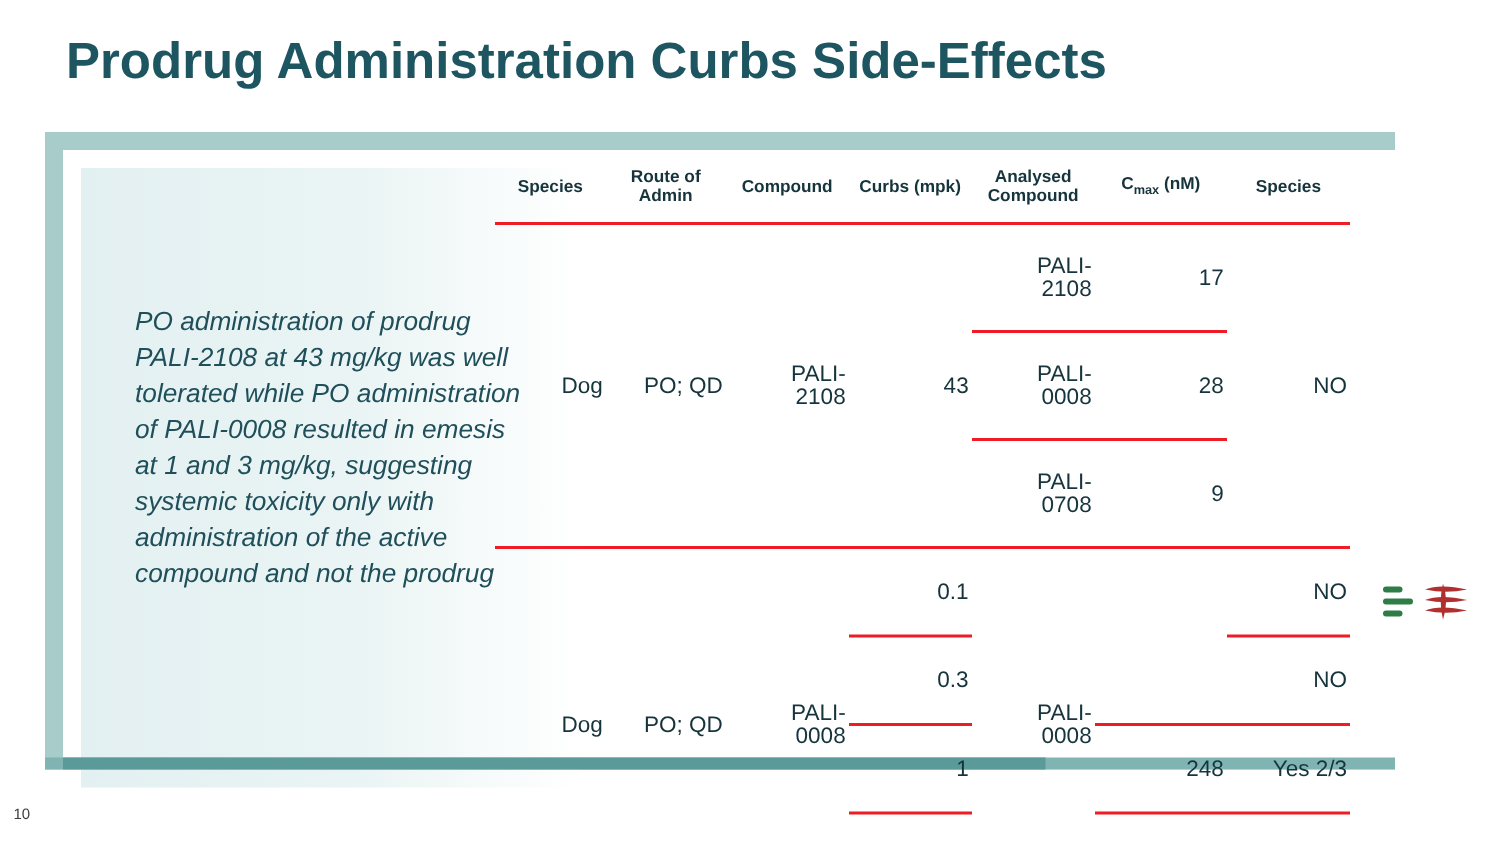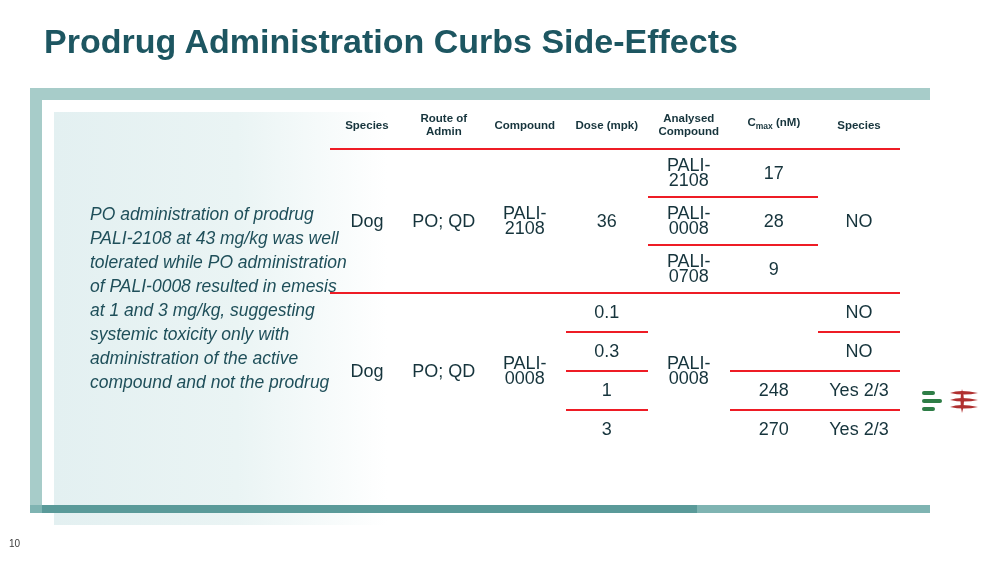--- a/index.html
+++ b/index.html
@@ -106,25 +106,25 @@
   table.data th {
     font-size: 11.5px;
     font-weight: bold;
     color: #16343c;
     text-align: center;
     vertical-align: middle;
     padding: 4px 2px 10px 2px;
     line-height: 13px;
   }
   table.data td {
-    font-size: 18px;
+    font-size: 15px;
     color: #16343c;
-    text-align: center;
+    text-align: right;
     vertical-align: middle;
-    padding: 8px 2px;
+    padding: 20px 2px;
   }
   .col-species  { width: 72px; }
   .col-route    { width: 78px; }
   .col-compound { width: 80px; }
   .col-dose     { width: 80px; }
   .col-analysed { width: 80px; }
   .col-cmax     { width: 86px; }
   .col-emesis   { width: 80px; }
 
   .rule-top td {
@@ -181,38 +181,38 @@
         <col class="col-dose">
           <col class="col-analysed">
           <col class="col-cmax">
           <col class="col-emesis">
       </colgroup>
       <thead>
         <tr>
           <th>Species</th>
           <th>Route of Admin</th>
           <th>Compound</th>
-          <th>Dose (mpk)</th>
+          <th>Curbs (mpk)</th>
           <th>Analysed Compound</th>
           <th><span>C</span><span class="sub">max</span><span> (nM)</span></th>
           <th>Species</th>
         </tr>
       </thead>
       <tbody>
 
         <tr class="rule-top">
           <td rowspan="3">Dog</td>
           <td rowspan="3">
             <span>PO; QD</span>
           </td>
           <td rowspan="3" class="stack">
             <div>PALI-</div>
             <div>2108</div>
           </td>
-          <td rowspan="3">36</td>
+          <td rowspan="3">43</td>
           <td class="stack cell-rule-b">
             <div>PALI-</div>
             <div>2108</div>
           </td>
           <td class="cell-rule-b">17</td>
           <td rowspan="3">NO</td>
         </tr>
         <tr>
           <td class="stack cell-rule-b">
             <div>PALI-</div>

